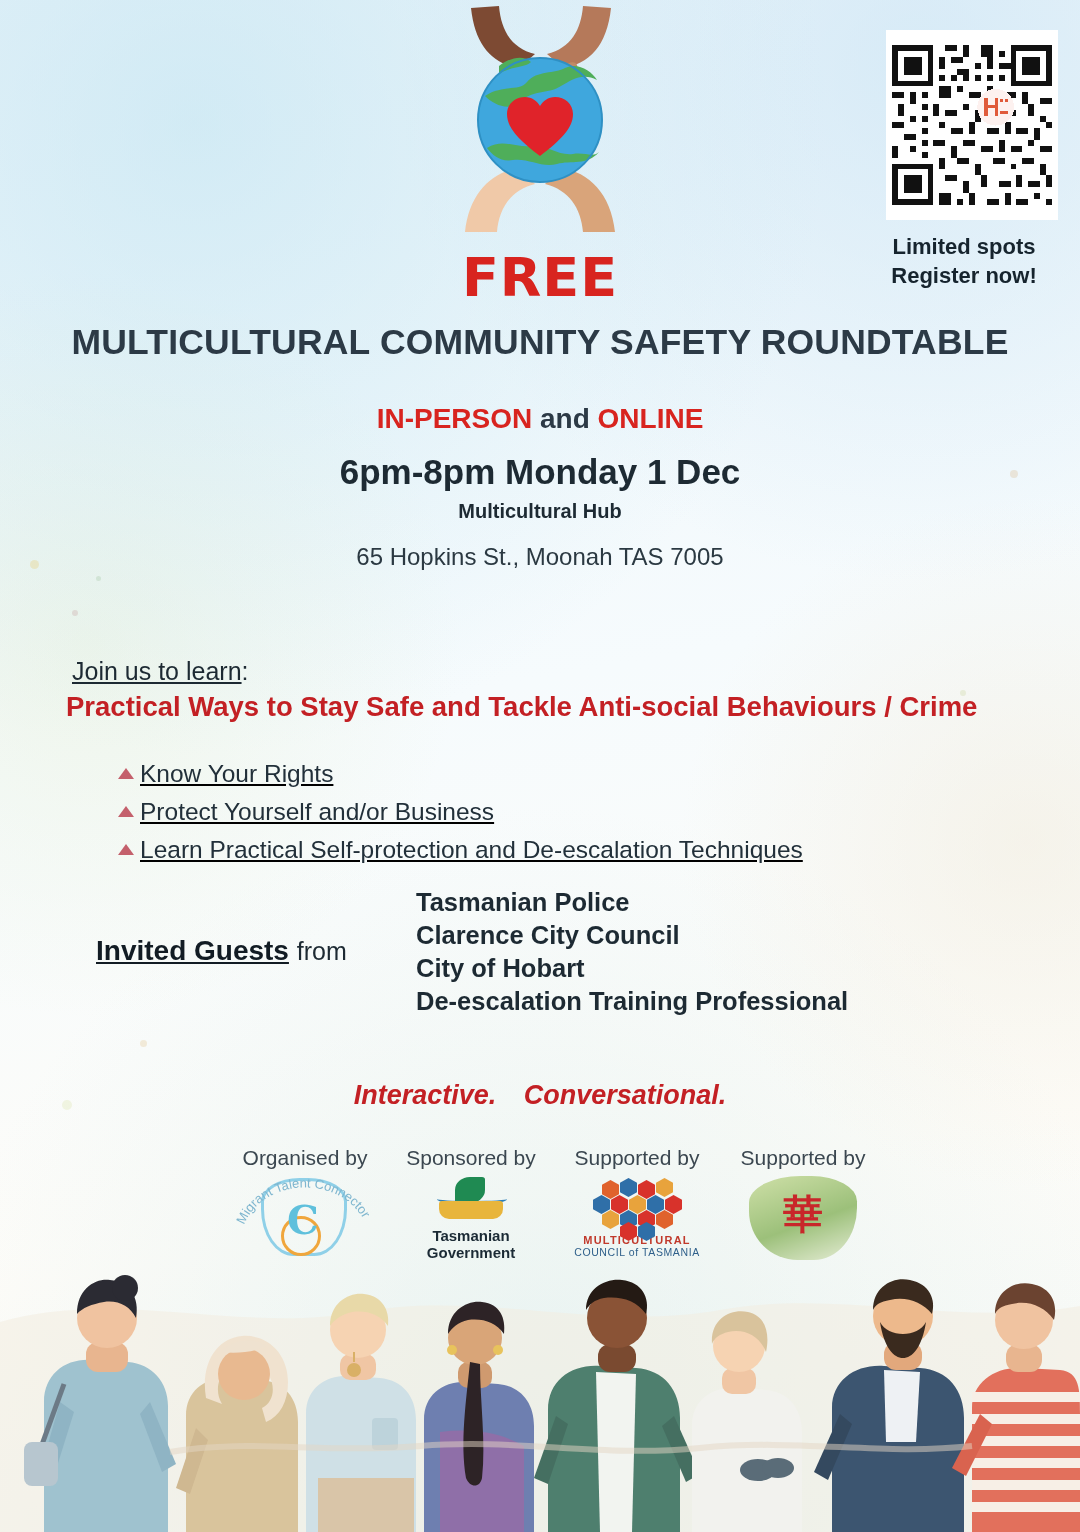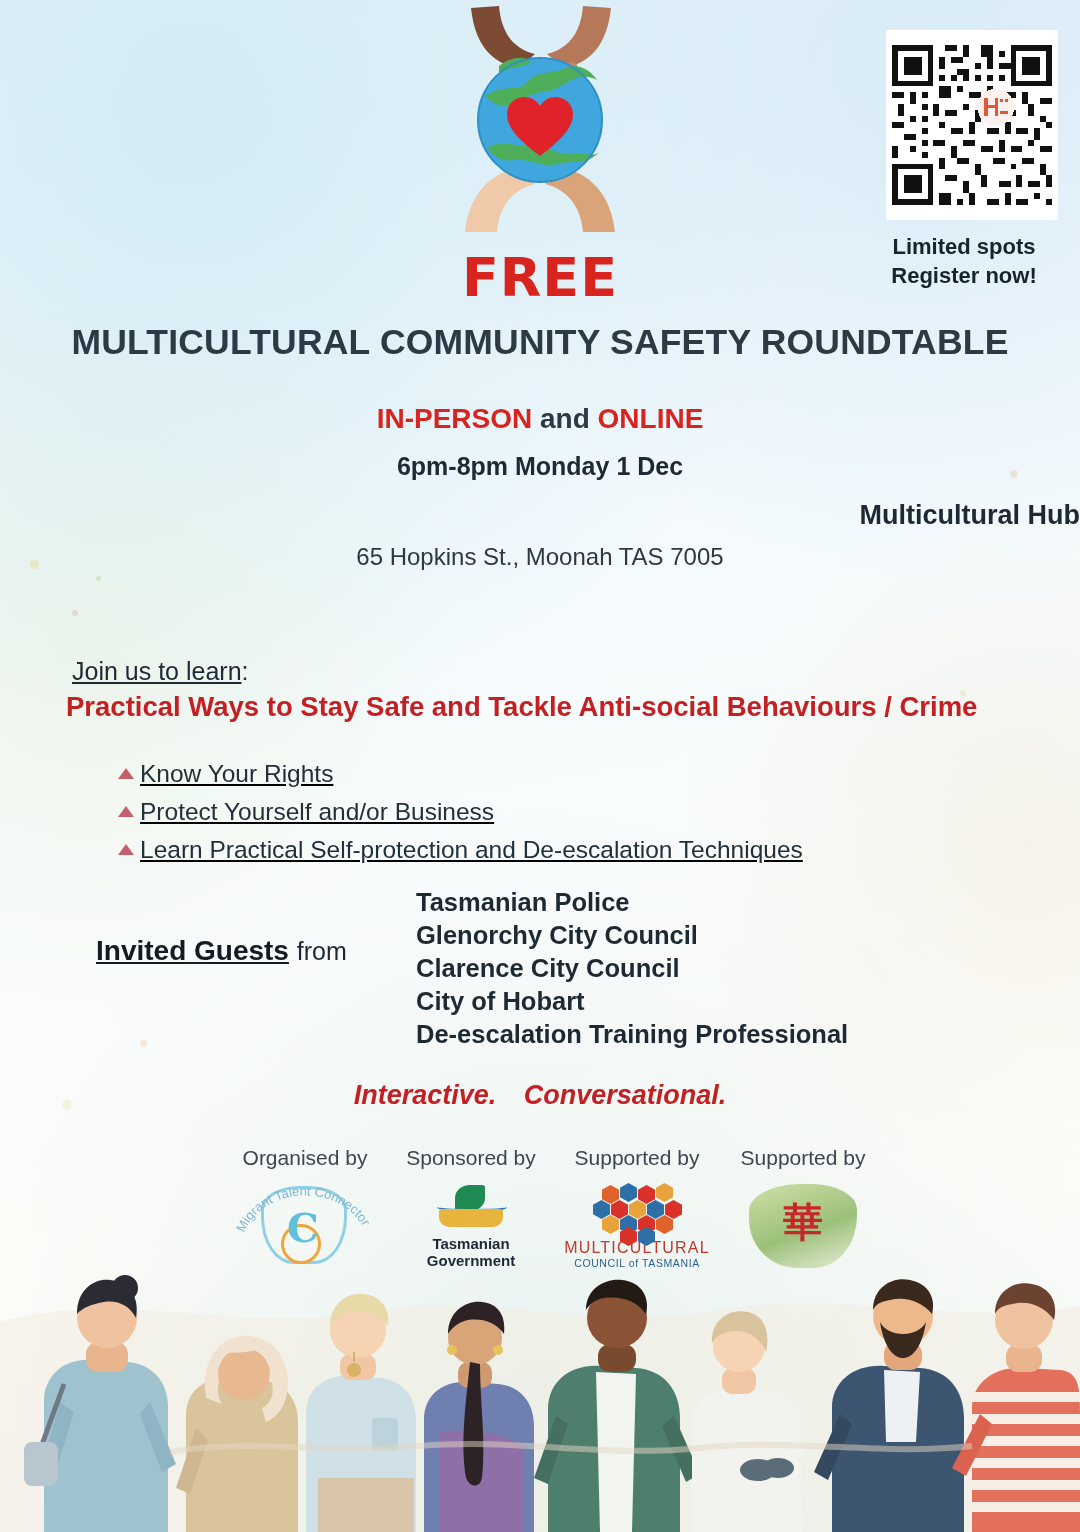--- a/index.html
+++ b/index.html
@@ -62,25 +62,25 @@
     color: #2c3a46;
   }
 
   .mode {
     position: absolute; top: 403px; left: 0; right: 0;
     text-align: center; font-weight: bold; font-size: 28px; color: #d8241f;
   }
   .mode .and { color: #2c3a46; font-weight: bold; }
   .when {
     position: absolute; top: 452px; left: 0; right: 0;
-    text-align: center; font-weight: bold; font-size: 25px; color: #1d2a33;
+    text-align: center; font-weight: bold; font-size: 35px; color: #1d2a33;
   }
   .venue {
     position: absolute; top: 500px; left: 0; right: 0;
-    text-align: right; font-weight: bold; font-size: 27px; color: #1d2a33;
+    text-align: center; font-weight: bold; font-size: 20px; color: #1d2a33;
   }
   .addr {
     position: absolute; top: 543px; left: 0; right: 0;
     text-align: center; font-size: 24px; color: #2b3942;
   }
   .meals {
     position: absolute; top: 582px; left: 0; right: 0;
     text-align: center; font-weight: bold; font-size: 23px; color: #d8241f;
   }
 
@@ -122,21 +122,21 @@
     font-size: 27px; color: #c32024;
   }
   .tagline span { margin: 0 10px; }
 
   
   .sponsors {
     position: absolute; top: 1146px; left: 222px;
     display: flex; gap: 0;
   }
   .sponsor { width: 166px; text-align: center; }
-  .sponsor .cap { font-size: 21px; color: #3b4750; margin-bottom: 8px; }
+  .sponsor .cap { font-size: 21px; color: #3b4750; }
   .logo-box { height: 96px; display: flex; align-items: center; justify-content: center; }
 
   
   .mtc { position: relative; width: 140px; height: 92px; }
   .mtc .tas {
     position: absolute; left: 26px; top: 6px; width: 86px; height: 78px;
     border: 3px solid #8fd0e8; border-radius: 45% 45% 38% 38% / 30% 30% 60% 60%;
   }
   .mtc .cletter {
     position: absolute; left: 52px; top: 24px;
@@ -166,21 +166,21 @@
     position: absolute; left: 26px; top: 18px; width: 70px; height: 12px;
     border-bottom: 4px solid #2c7fb8; border-radius: 0 0 50% 50%;
   }
   .tasgov .txt { font-size: 15px; font-weight: bold; color: #1b2a35; line-height: 1.15; }
 
   
   .mcot { width: 150px; text-align: center; }
   .mcot .hex-heart { height: 56px; position: relative; }
   .hex { position: absolute; width: 17px; height: 19px; }
   .hex i { display:block; width: 100%; height: 100%; clip-path: polygon(50% 0%, 100% 25%, 100% 75%, 50% 100%, 0% 75%, 0% 25%); }
-  .mcot .l1 { font-size: 16px; font-weight: normal; color: #c0392b; letter-spacing: 1.2px; }
+  .mcot .l1 { font-size: 11px; font-weight: bold; color: #c0392b; letter-spacing: 1.2px; }
   .mcot .l2 { font-size: 10.5px; color: #2e5f8a; letter-spacing: .6px; }
 
   
   .chinese { position: relative; width: 128px; height: 92px; }
   .chinese .shape {
     position: absolute; left: 10px; top: 4px; width: 108px; height: 84px;
     background: linear-gradient(160deg,#cfe0a8,#9cc07a 55%,#e6edd6);
     border-radius: 48% 42% 40% 45% / 32% 30% 62% 58%;
   }
   .chinese .glyph {
@@ -390,21 +390,20 @@
       <span class="txt">Learn Practical Self-protection and De-escalation Techniques</span>
     </div>
   </div>
 
   <div class="guests-label">
     <u>Invited Guests</u>
     <span class="guests-from">from</span>
   </div>
   <div class="guests-list">
     <div>Tasmanian  Police</div>
-    <div>Glenorchy City Council</div>
     <div>Clarence City Council</div>
     <div>City of Hobart</div>
     <div>De-escalation Training Professional</div>
   </div>
 
   <div class="tagline">
     <span>Interactive.</span>
     <span>Conversational.</span>
   </div>
 

